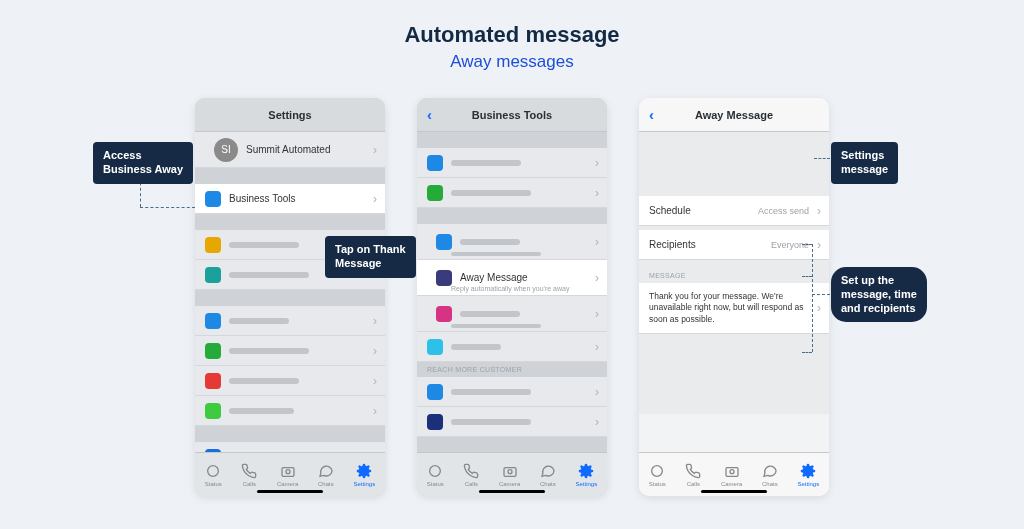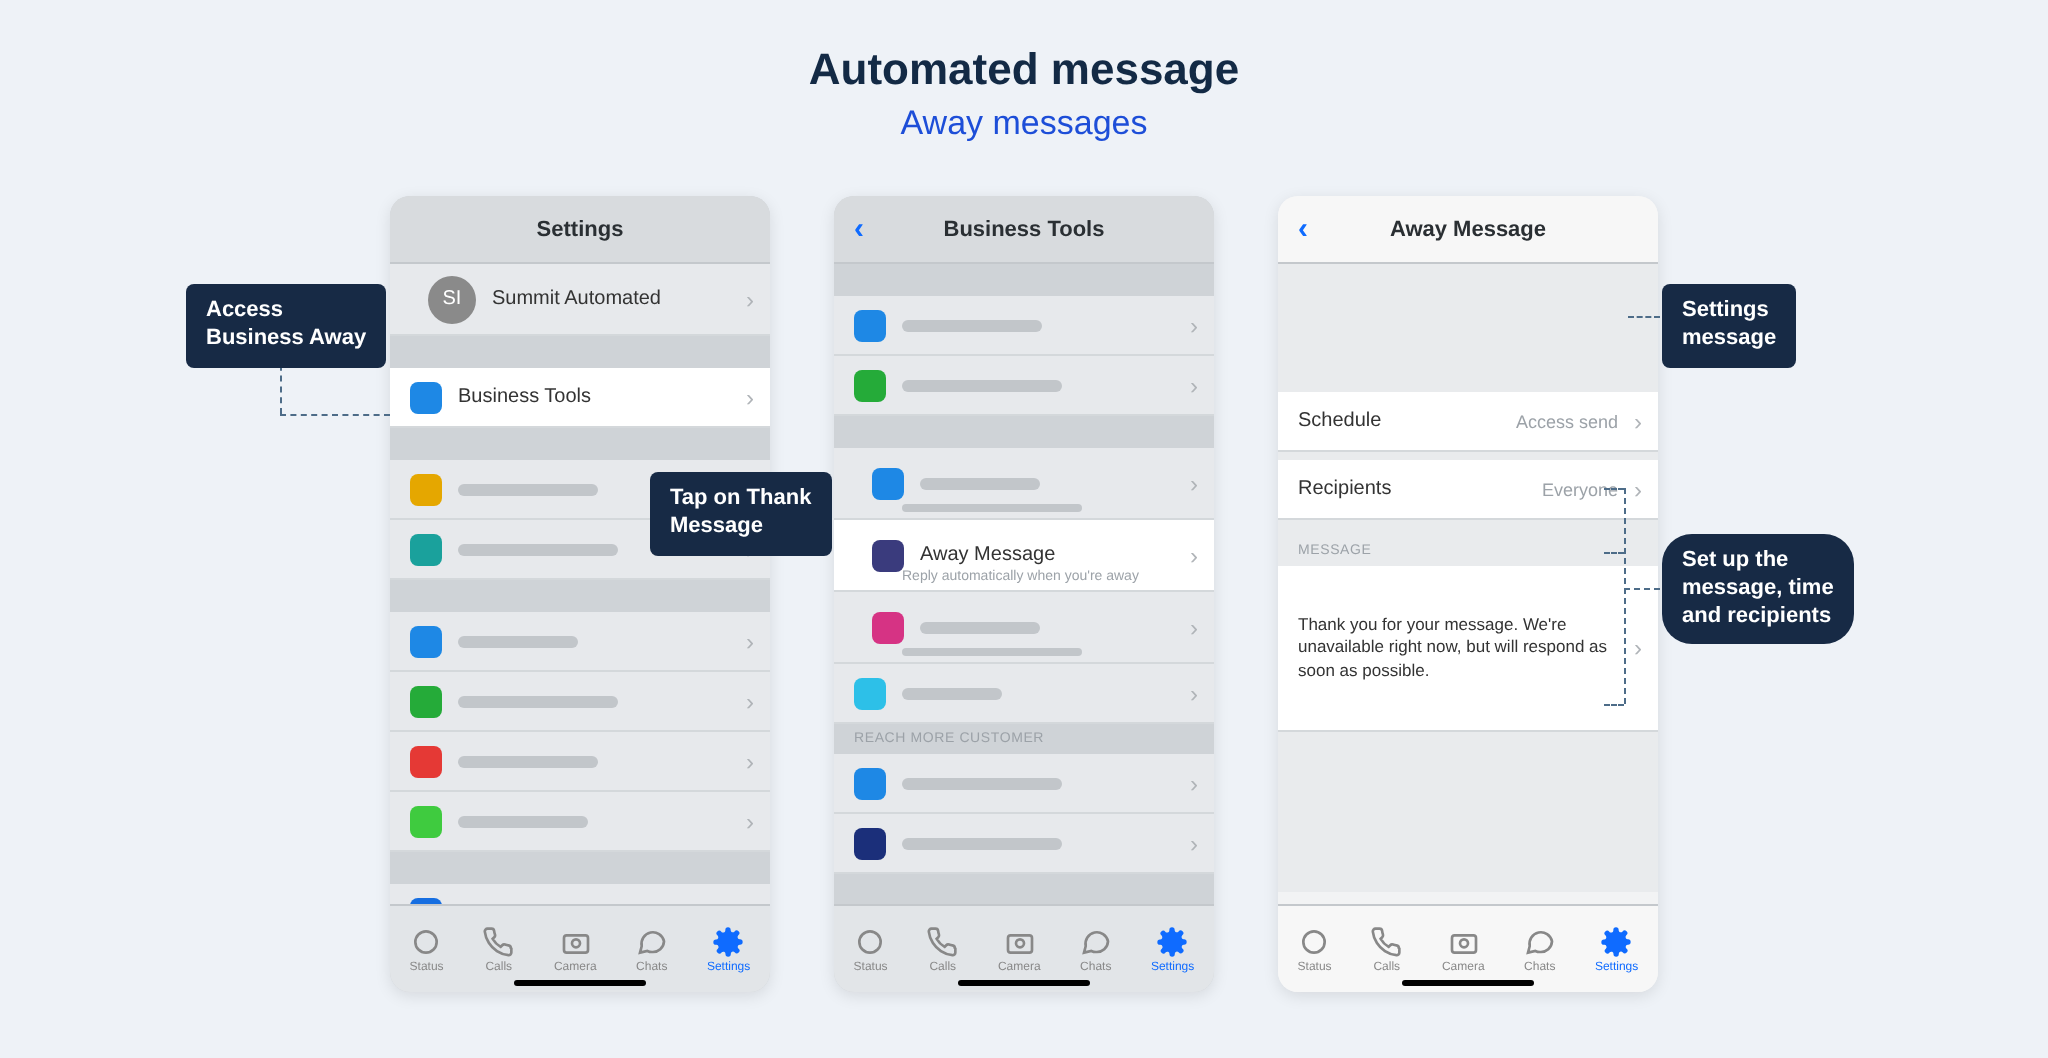--- a/index.html
+++ b/index.html
@@ -134,21 +134,21 @@
     content:'';
     position:absolute;
     right:1px; top:1px;
     width:15px; height:15px;
     background:#fff;
     border-radius:50%;
   }
   
   .msg-box {
     background:#fff;
-    padding:24px 10px;
+    padding:8px 10px;
     font-size:8.5px;
     line-height:1.35;
     color:#333;
     position:relative;
     border-bottom:1px solid #d4d8db;
   }
   .msg-box .chev { position:absolute; right:8px; top:50%; transform:translateY(-50%); color:#b0b4b8; font-size:12px;}
   
   .tabs {
     position:absolute;

